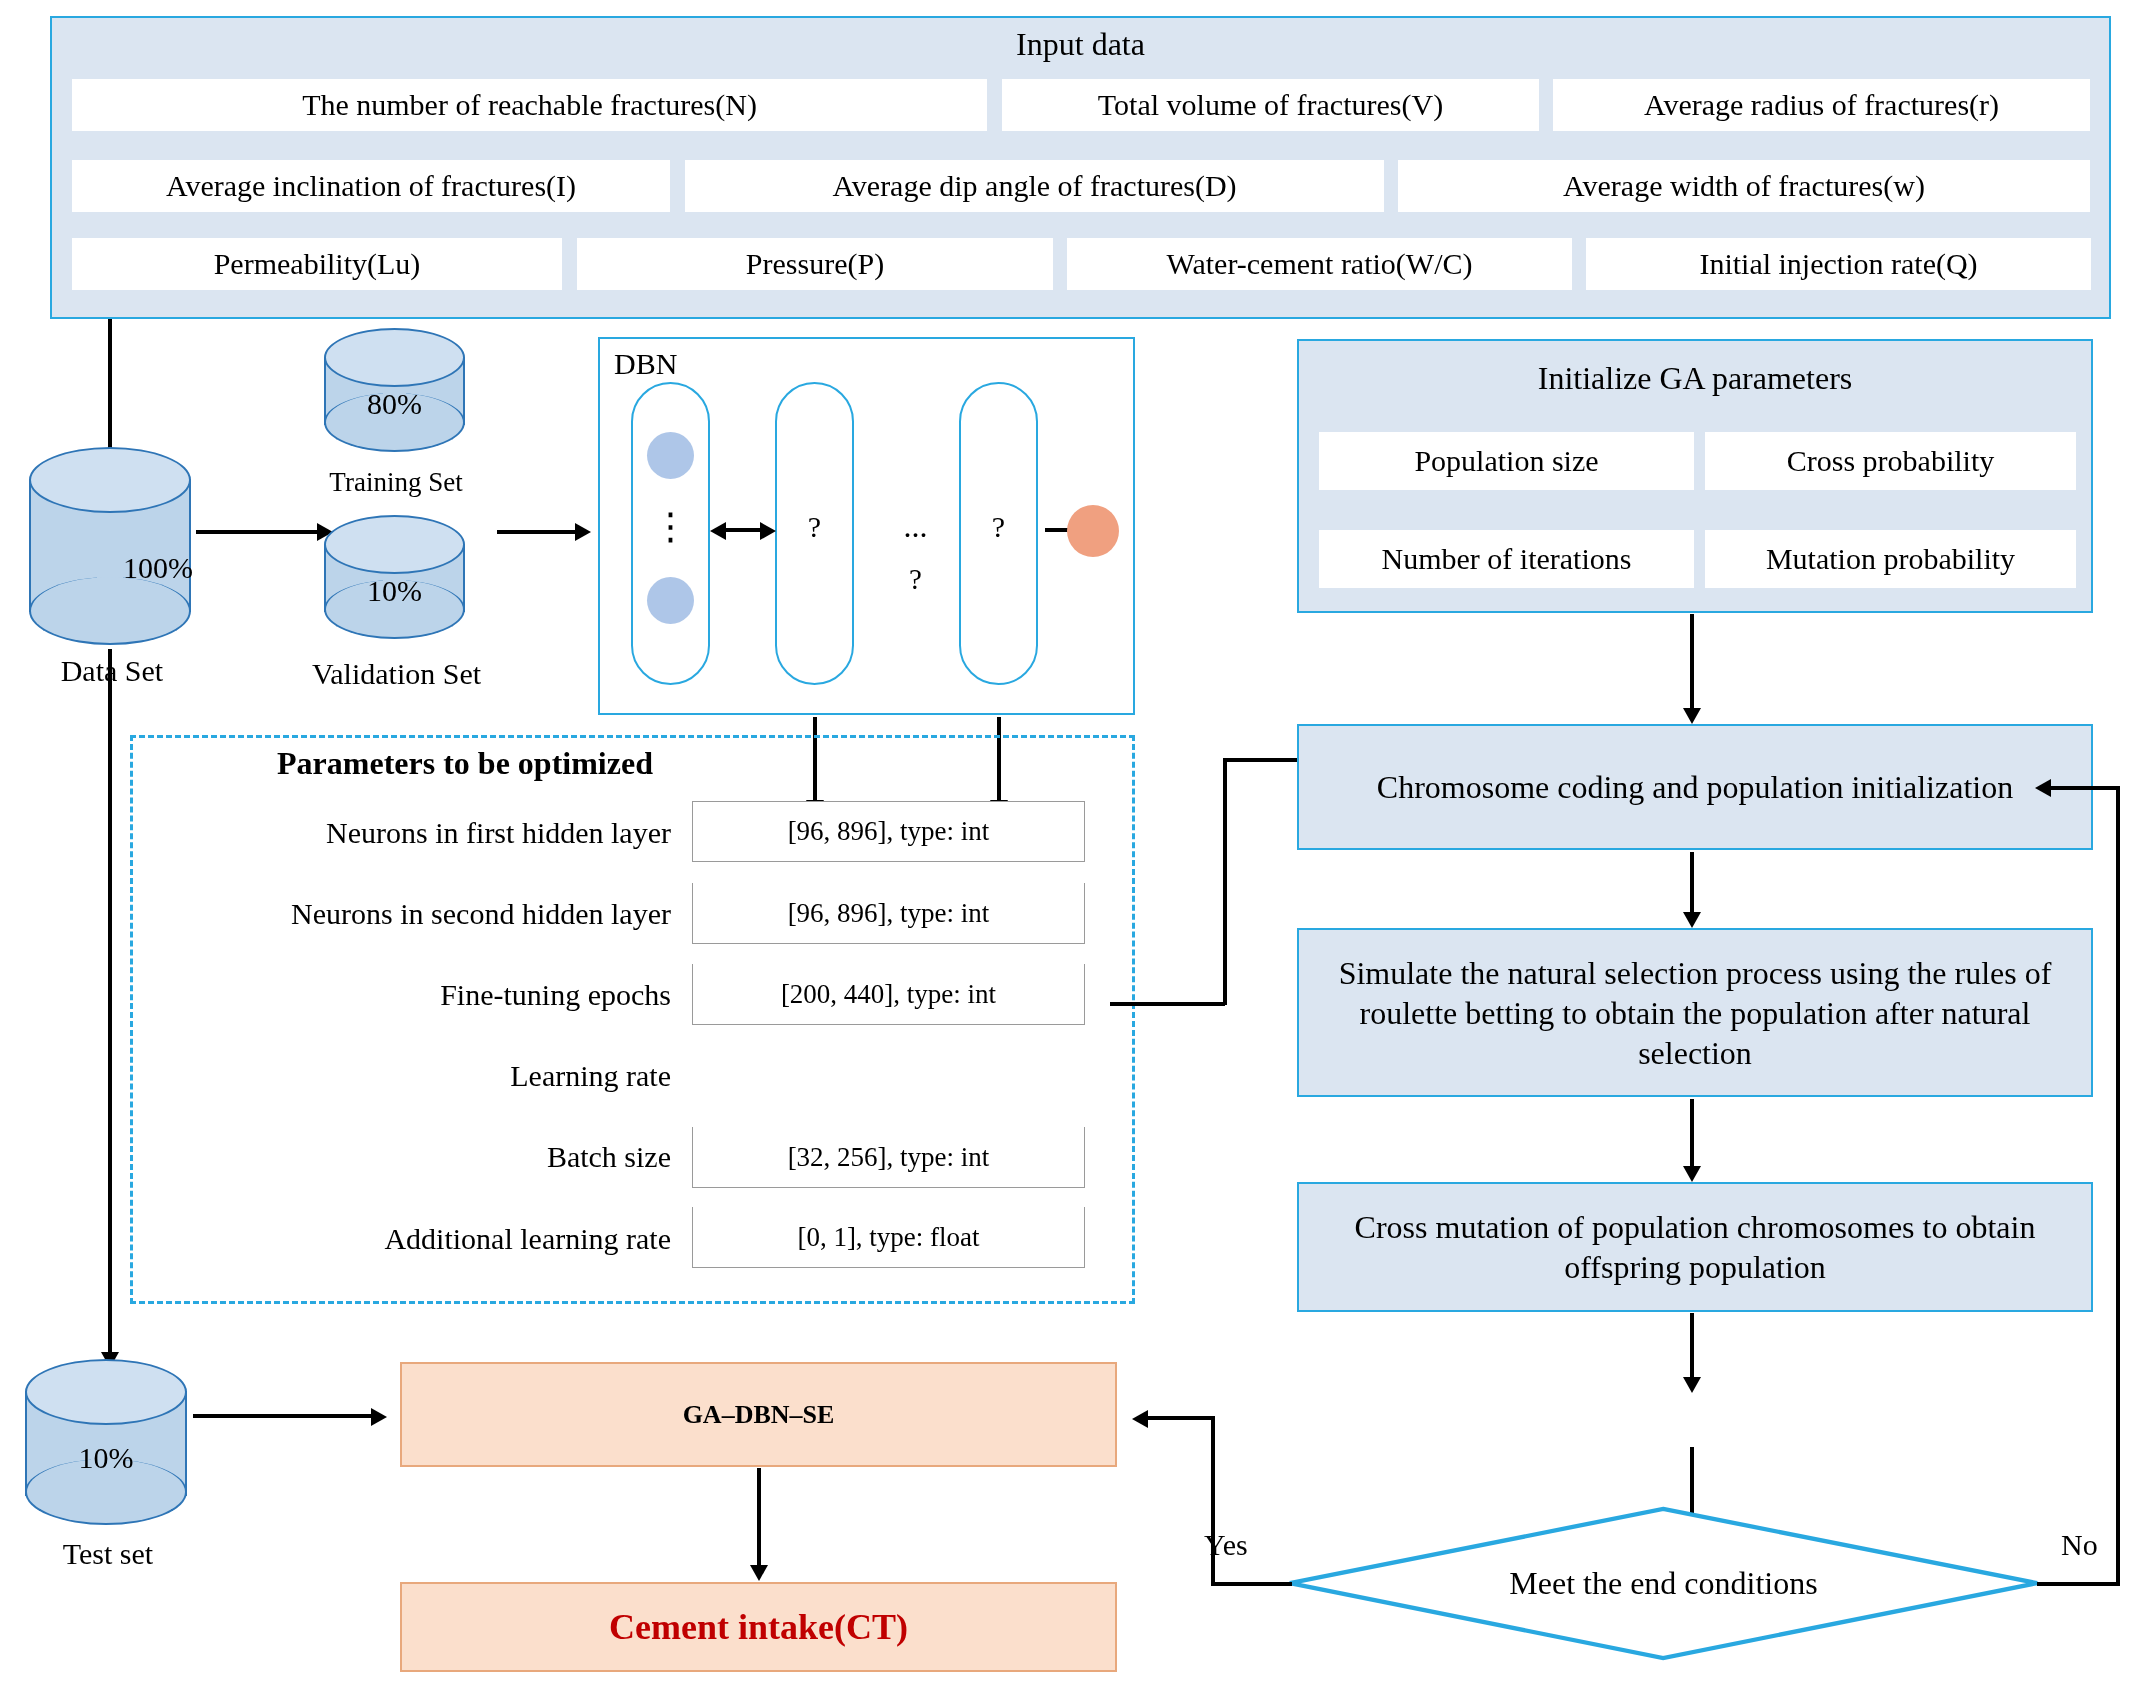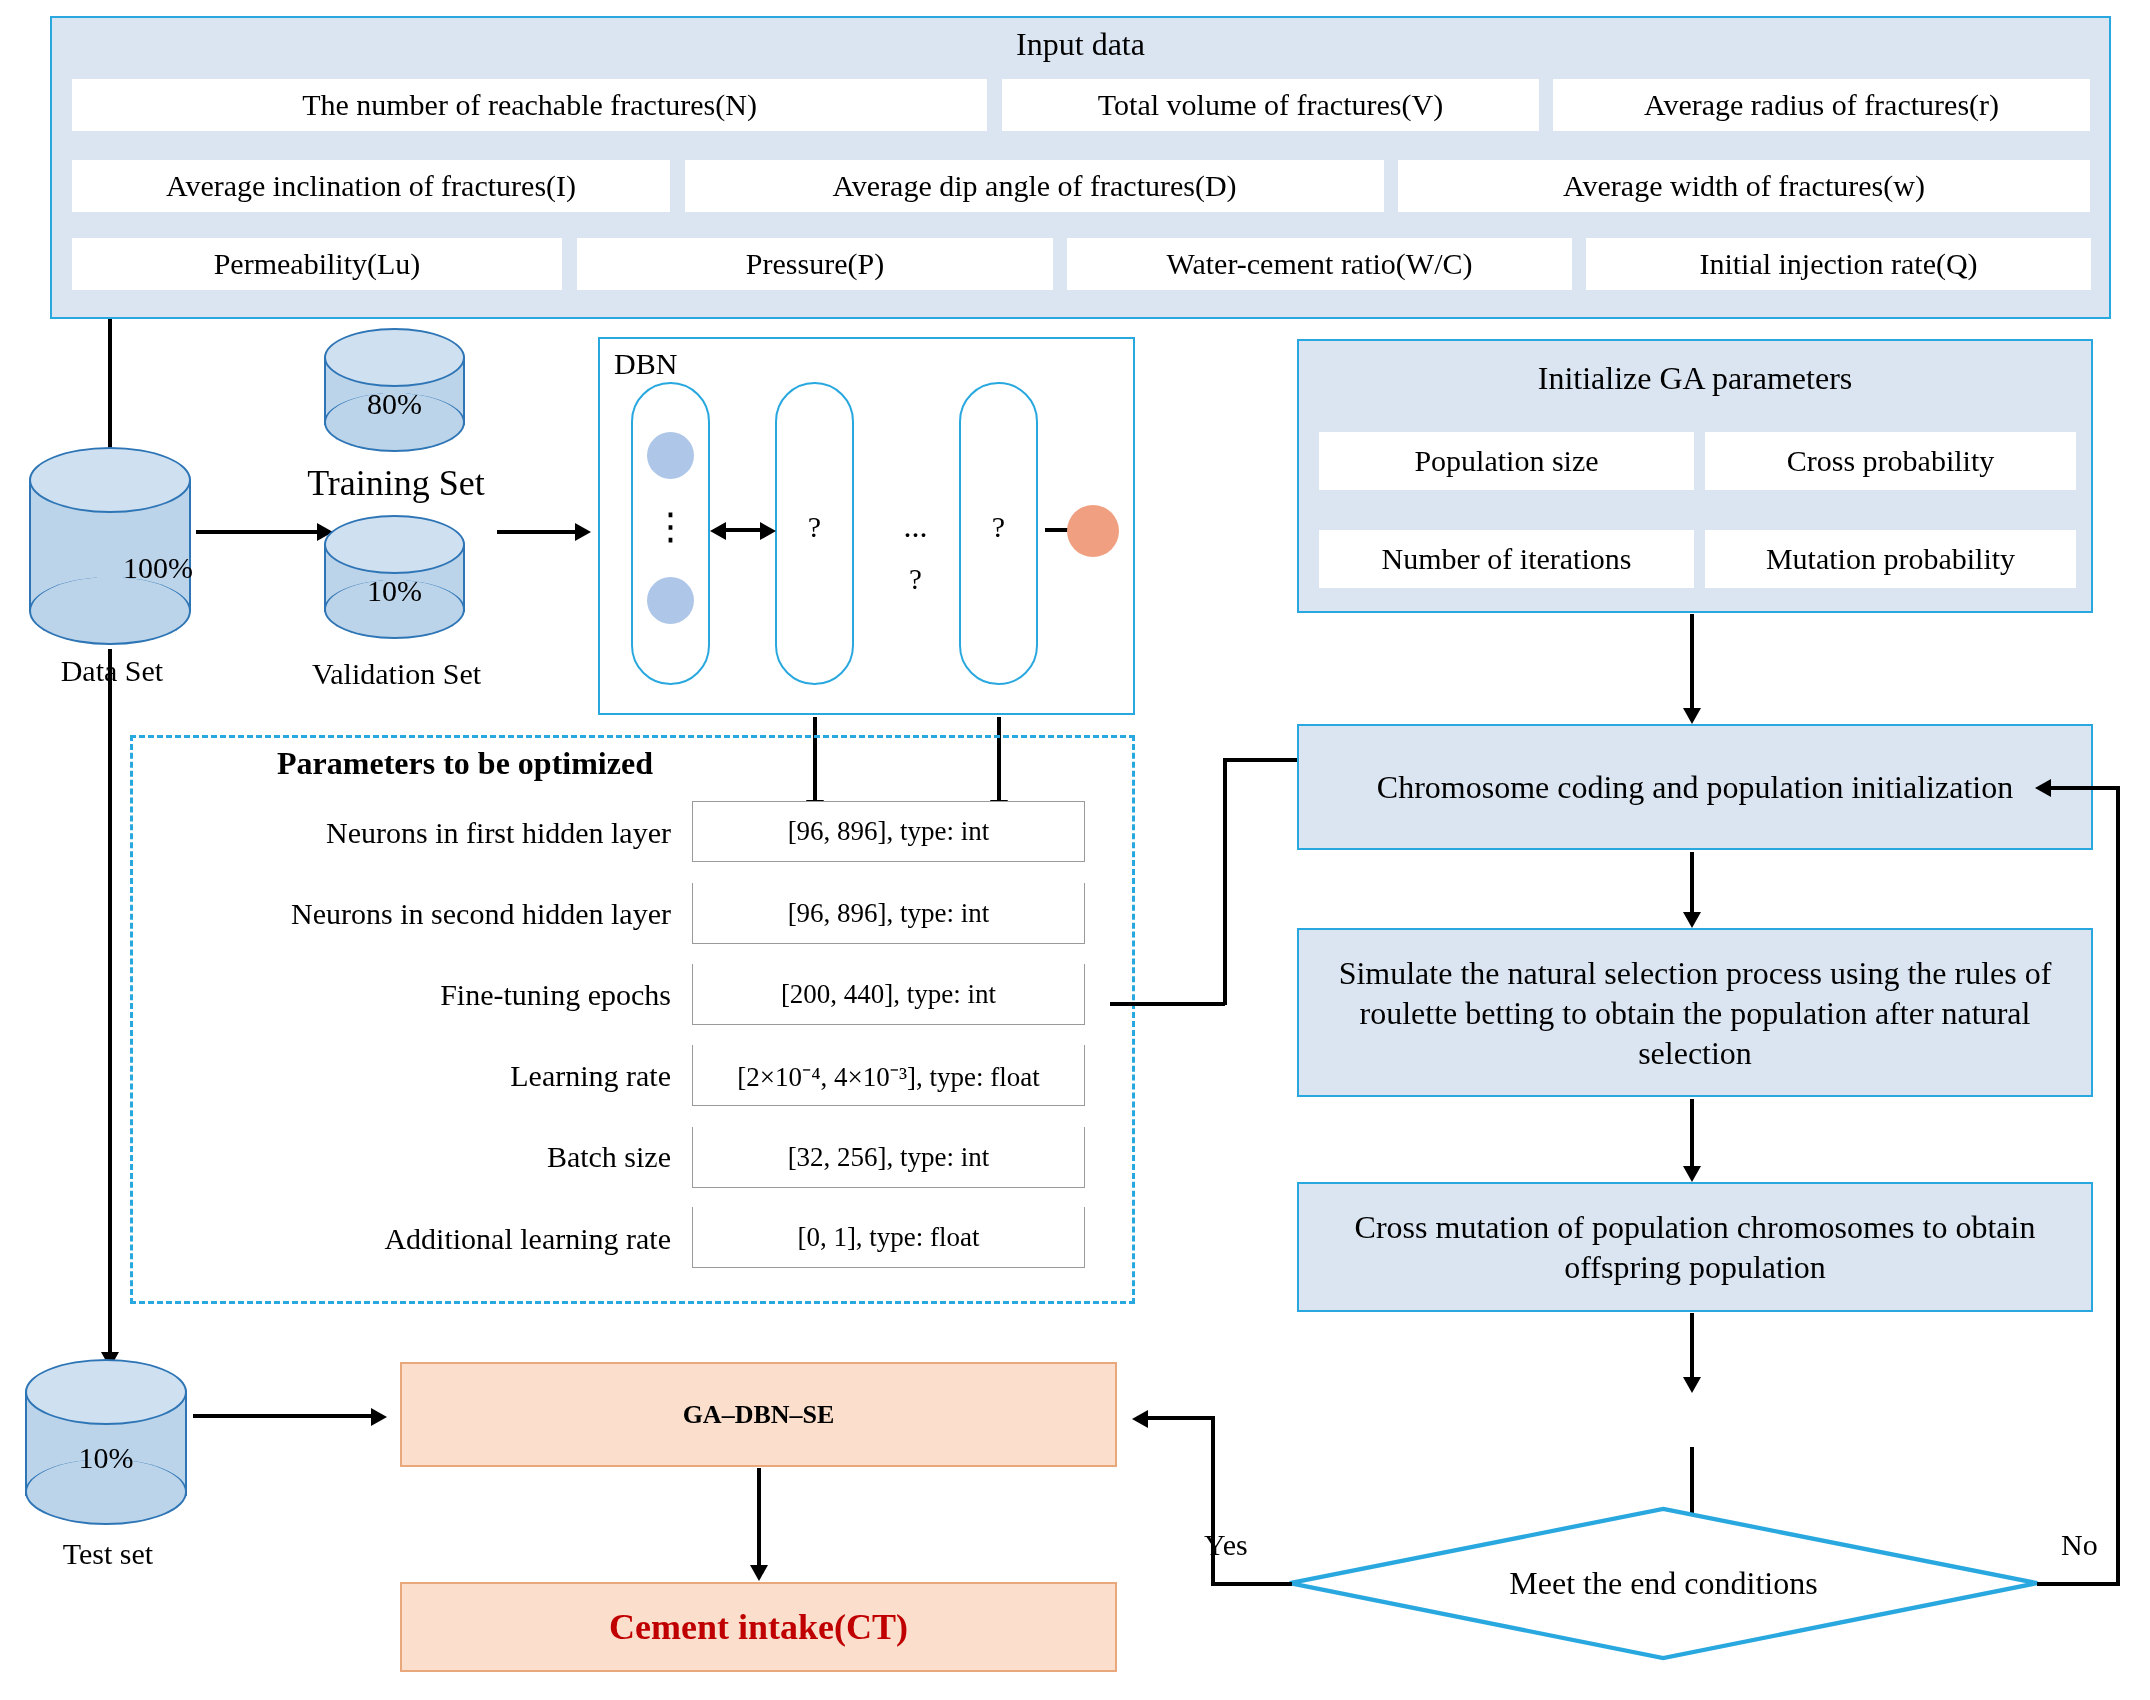--- a/index.html
+++ b/index.html
@@ -193,21 +193,21 @@
   <div class="cyl-text" style="left:29px; top:526px; width:162px; height:43px;padding-left:48px;">100%</div>
   <div class="abs ctext" style="left:14.4px; top:649px; width:195px; height:43px; font-size:30px;">Data Set</div>
 
   <div class="ln" style="left:196px; top:530px; width:126px; height:3.6px;"></div>
   <div class="arrowhead ah-right" style="left:317px; top:523px;"></div>
 
   <div class="abs cyl-body" style="left:324px; top:357px; width:141px; height:68px;"></div>
   <div class="abs cyl-bot" style="left:324px; top:393px; width:141px; height:59px;"></div>
   <div class="abs cyl-top" style="left:324px; top:328px; width:141px; height:59px;"></div>
   <div class="cyl-text" style="left:324px; top:364px; width:141px; height:40px;">80%</div>
-  <div class="abs ctext" style="left:288px; top:461px; width:216px; height:43px; font-size:36px;">Training Set</div>
+  <div class="abs ctext" style="left:288px; top:461px; width:216px; height:43px; font-size:27px;">Training Set</div>
 
   <div class="abs cyl-body" style="left:324px; top:544px; width:141px; height:68px;"></div>
   <div class="abs cyl-bot" style="left:324px; top:580px; width:141px; height:59px;"></div>
   <div class="abs cyl-top" style="left:324px; top:515px; width:141px; height:59px;"></div>
   <div class="cyl-text" style="left:324px; top:551px; width:141px; height:40px;">10%</div>
   <div class="abs ctext" style="left:285px; top:652px; width:223px; height:43px; font-size:30px;">Validation Set</div>
 
   <div class="ln" style="left:497px; top:530px; width:83px; height:3.6px;"></div>
   <div class="arrowhead ah-right" style="left:575px; top:523px;"></div>
 
@@ -250,21 +250,20 @@
   <div class="abs label opt-label" style="left:166px; top:811px; width:505px; height:43px;">Neurons in first hidden layer</div>
   <div class="abs label opt-label" style="left:166px; top:892px; width:505px; height:43px;">Neurons in second hidden layer</div>
   <div class="abs label opt-label" style="left:166px; top:973px; width:505px; height:43px;">Fine-tuning epochs</div>
   <div class="abs label opt-label" style="left:166px; top:1054px; width:505px; height:43px;">Learning rate</div>
   <div class="abs label opt-label" style="left:166px; top:1135px; width:505px; height:43px;">Batch size</div>
   <div class="abs label opt-label" style="left:166px; top:1217px; width:505px; height:43px;">Additional learning rate</div>
 
   <div class="abs plainbox opt-val" style="left:692px; top:801px; width:393px; height:61px;">[96, 896], type: int</div>
   <div class="abs plainbox opt-val" style="left:692px; top:883px; width:393px; height:61px; border-top:none;">[96, 896], type: int</div>
   <div class="abs plainbox opt-val" style="left:692px; top:964px; width:393px; height:61px; border-top:none;">[200, 440], type: int</div>
-  <div class="abs plainbox opt-val" style="left:692px; top:1045px; width:393px; height:61px; border-top:none;">[2×10⁻⁴, 4×10⁻³], type: float</div>
   <div class="abs plainbox opt-val" style="left:692px; top:1127px; width:393px; height:61px; border-top:none;">[32, 256], type: int</div>
   <div class="abs plainbox opt-val" style="left:692px; top:1207px; width:393px; height:61px; border-top:none;">[0, 1], type: float</div>
 
   <div class="ln" style="left:1110px; top:1002px; width:115px; height:3.6px;"></div>
   <div class="ln" style="left:1223px; top:758px; width:3.6px; height:247px;"></div>
   <div class="ln" style="left:1223px; top:758px; width:79px; height:3.6px;"></div>
   <div class="arrowhead ah-right" style="left:1297px; top:752px;"></div>
 
   <div class="abs bluebox" style="left:1297px; top:339px; width:796px; height:274px; display:block;"></div>
   <div class="abs ctext" style="left:1297px; top:353px; width:796px; height:50px; font-size:32px;">Initialize GA parameters</div>

